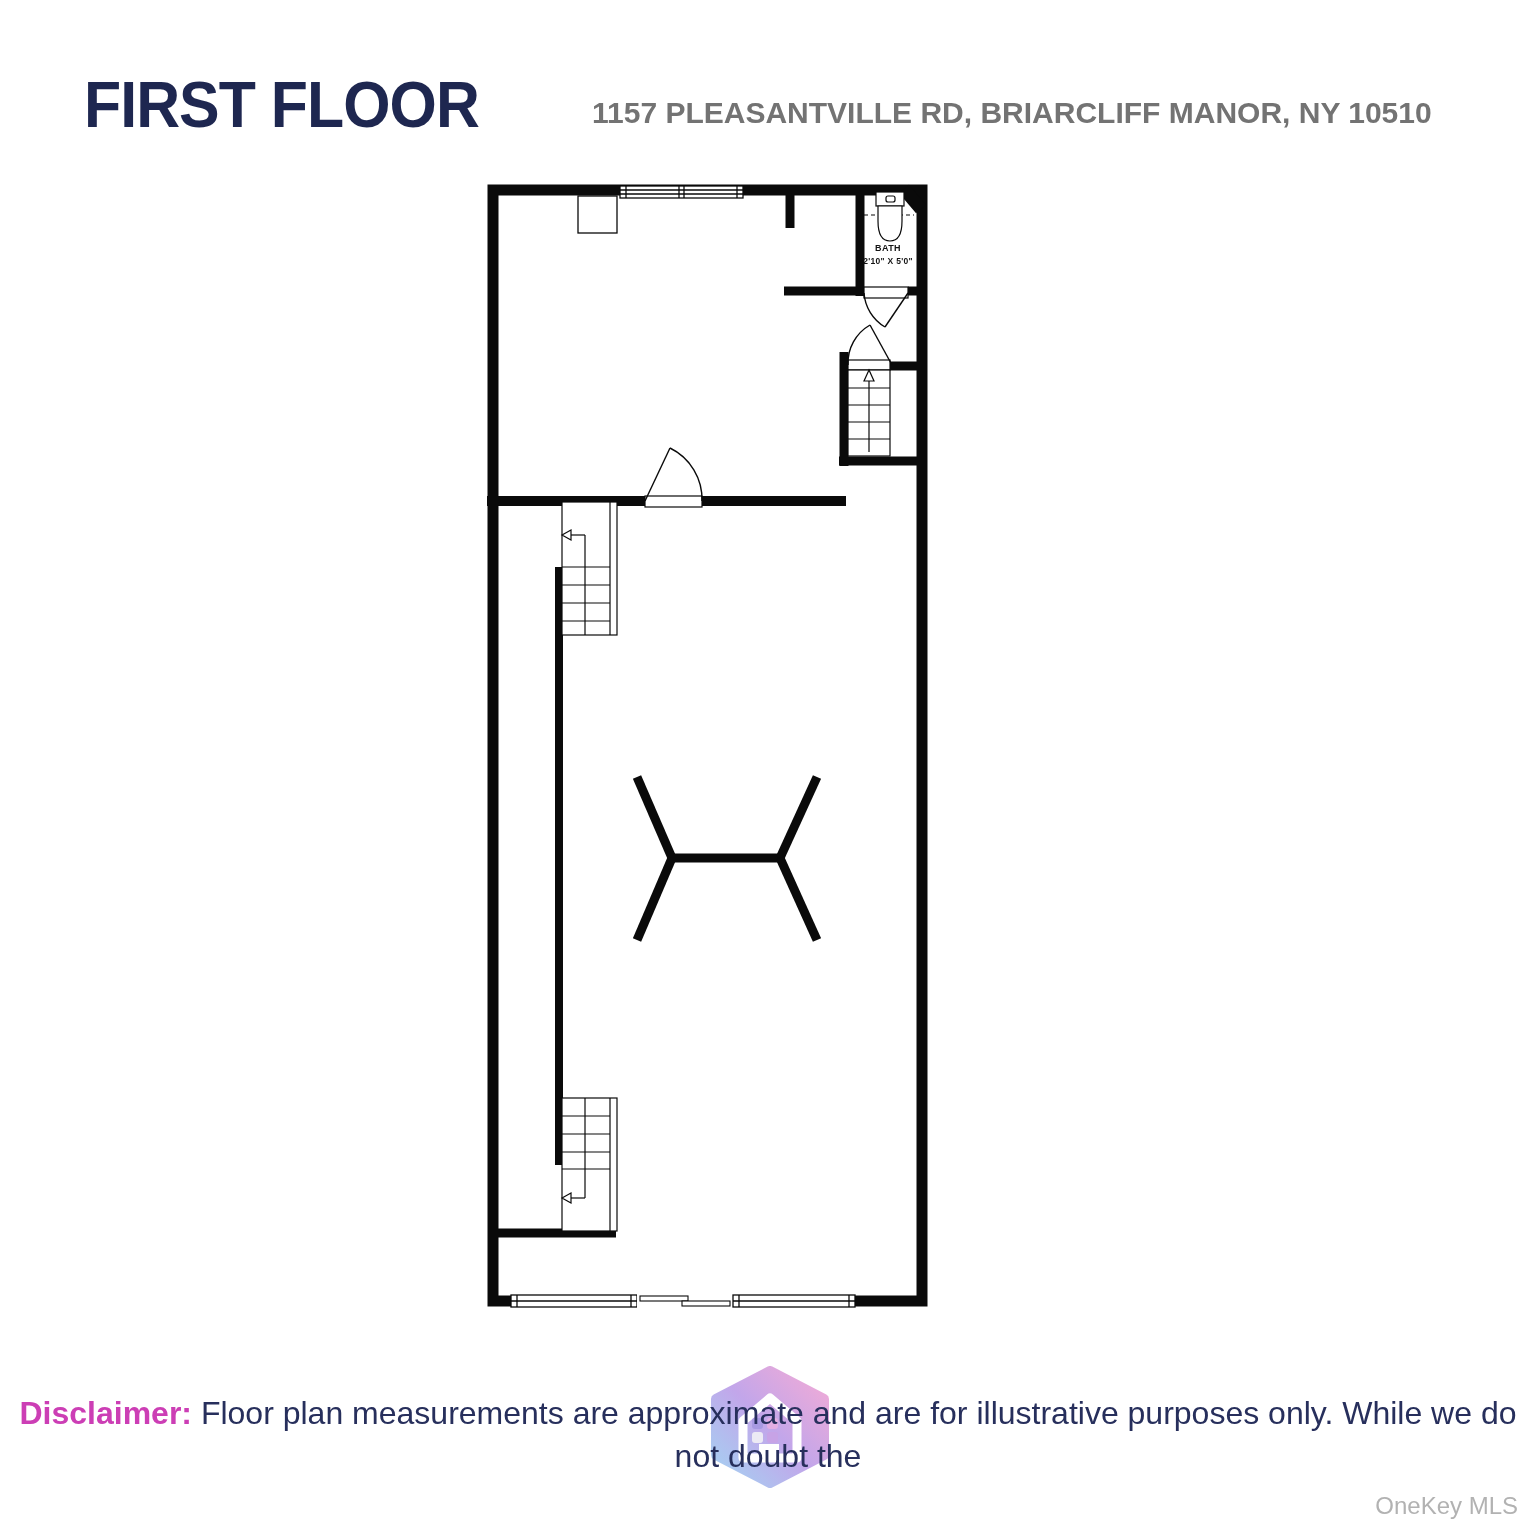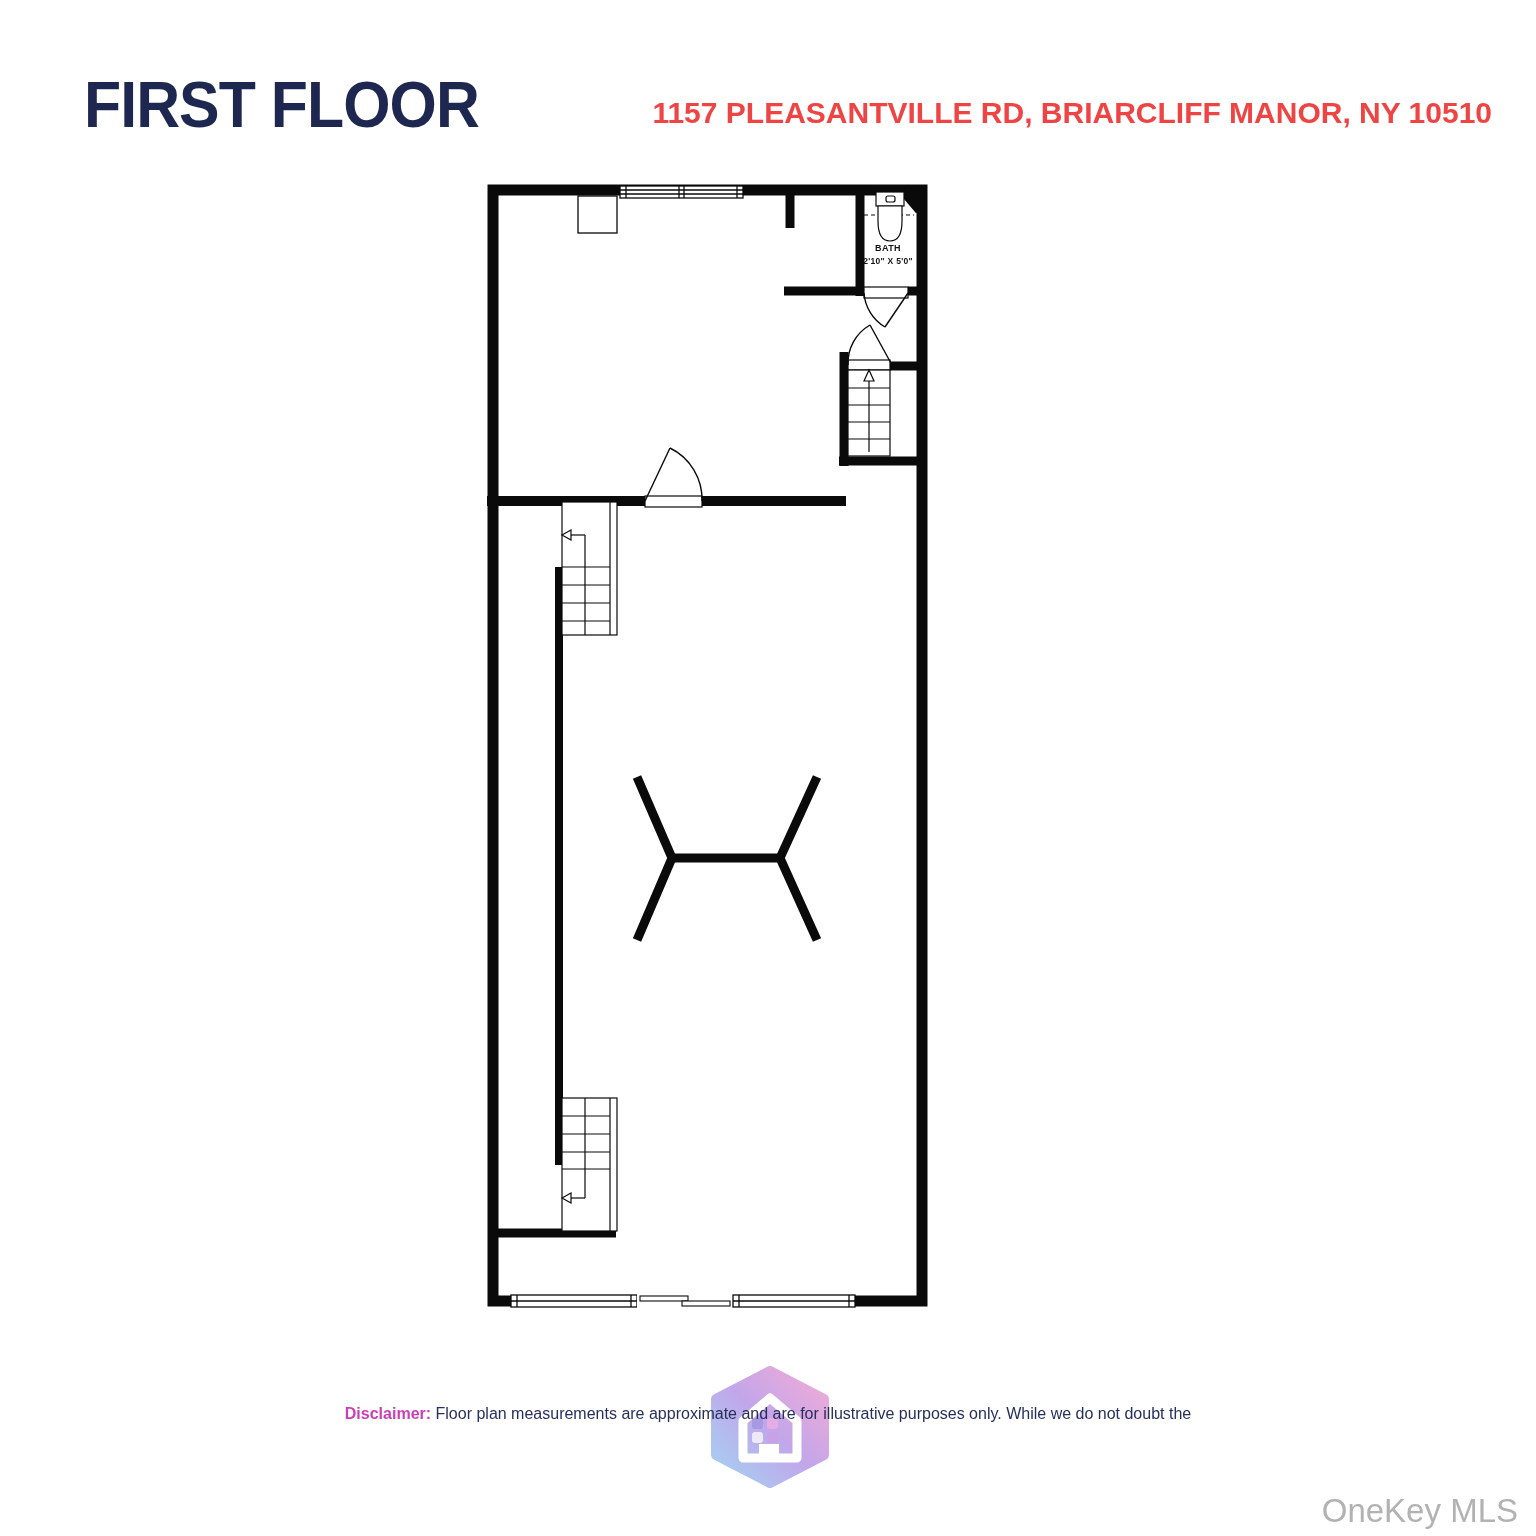--- a/index.html
+++ b/index.html
@@ -9,39 +9,39 @@
     font-family:"Liberation Sans", sans-serif;
   }
   .page-title {
     position:absolute; left:84px; top:68px;
     font-size:64px; font-weight:bold; color:#1e2750;
     letter-spacing:-1px; transform:scaleX(0.95); transform-origin:left top;
     white-space:nowrap;
   }
   .address {
     position:absolute; right:44px; top:96px; width:900px;
-    text-align:right; font-size:30px; font-weight:bold; color:#ef4444;
+    text-align:left; font-size:30px; font-weight:bold; color:#737373;
     letter-spacing:0px; white-space:nowrap;
   }
   .plan {
     position:absolute; left:480px; top:170px; width:460px; height:1145px;
   }
   .plan * { vector-effect:none; }
   .logo {
     position:absolute; left:702px; top:1366px; width:136px; height:126px; z-index:1;
   }
   .disclaimer {
     position:absolute; left:0; top:1392px; width:100%;
-    text-align:center; font-size:16px; color:#272f5c; line-height:43px;
+    text-align:center; font-size:32px; color:#272f5c; line-height:43px;
     z-index:2;
   }
   .disclaimer .dlabel { color:#cc3eb5; font-weight:bold; }
   .mls-watermark {
     position:absolute; right:18px; top:1492px;
-    font-size:33px; color:#b2b2b2; z-index:2;
+    font-size:24px; color:#b2b2b2; z-index:2;
   }
   .bath-text { font-family:"Liberation Sans", sans-serif; font-weight:bold; fill:#141414; }
 </style>
 </head>
 <body>
 
 <div class="page-title">FIRST FLOOR</div>
 <div class="address">1157 PLEASANTVILLE RD, BRIARCLIFF MANOR, NY 10510</div>
 
 <svg class="plan" viewBox="480 170 460 1145" xmlns="http://www.w3.org/2000/svg">

